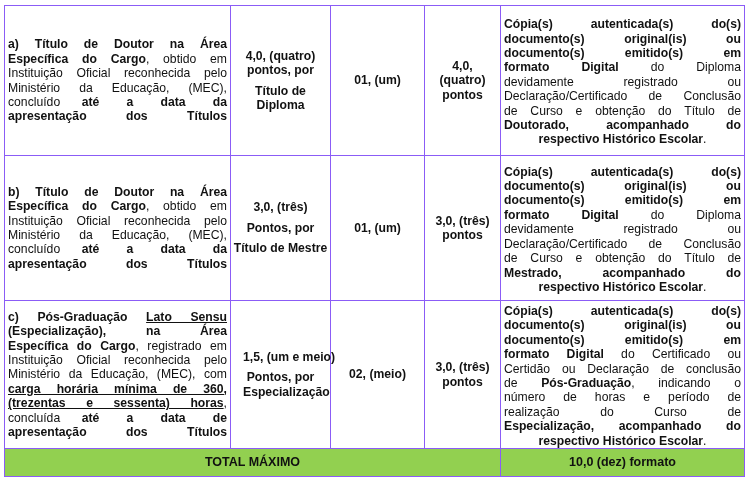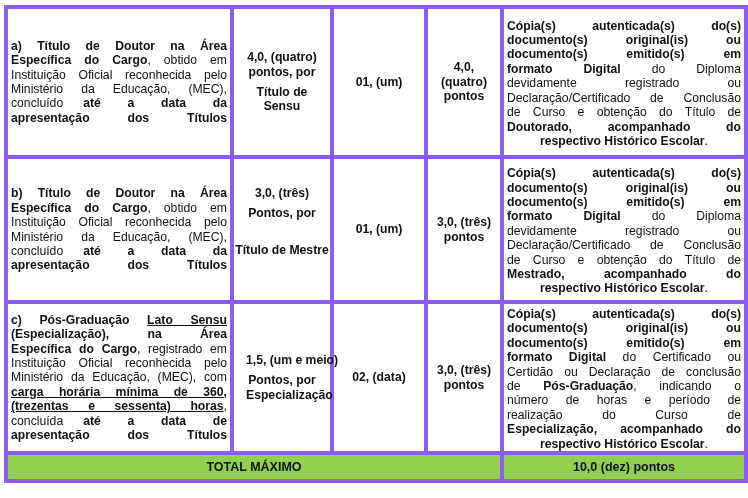--- a/index.html
+++ b/index.html
@@ -6,21 +6,21 @@
   body { width:748px; height:498px; overflow:hidden; position:relative; font-family:"Liberation Sans", sans-serif; color:#111; }
   table.grid {
     position:absolute; left:4px; top:5px;
     border-collapse:collapse;
     width:740px;
     table-layout:fixed;
     font-size:12.2px;
     line-height:14.4px;
   }
   table.grid td {
-    border:4px solid #8b5cf6;
+    border:1px solid #8b5cf6;
     vertical-align:middle;
     padding:0 3px;
   }
   td.req { text-align:justify; text-align-last:justify; padding:0 3px 0 3px; }
   td.c { text-align:center; font-weight:bold; }
   td.doc { text-align:justify; padding:0 4px; vertical-align:top; }
   .j { display:block; text-align:justify; text-align-last:justify; }
   .l { display:block; text-align:center; }
   b { font-weight:bold; }
   u { text-decoration:underline; }
@@ -52,21 +52,21 @@
       <span class="j">Instituição Oficial reconhecida pelo</span>
       <span class="j">Ministério da Educação, (MEC),</span>
       <span class="j"><span>concluído</span> &nbsp; <b style="word-spacing:20px">até a data da</b></span>
       <span class="l"><b>apresentação dos Títulos</b></span>
     </td>
     <td class="c">
       <div>4,0, (quatro)</div>
       <div>pontos, por</div>
       <span class="gap"></span>
       <div>Título de</div>
-      <div>Sensu</div>
+      <div>Diploma</div>
     </td>
     <td class="c">01, (um)</td>
     <td class="c">
       <div>4,0,</div>
       <div>(quatro)</div>
       <div>pontos</div>
     </td>
     <td class="doc">
       <div class="doc-inner">
         <span class="j"><b>Cópia(s) autenticada(s) do(s)</b></span>
@@ -89,21 +89,21 @@
       <span class="j">Instituição Oficial reconhecida pelo</span>
       <span class="j">Ministério da Educação, (MEC),</span>
       <span class="j"><span>concluído</span> &nbsp; <b style="word-spacing:20px">até a data da</b></span>
       <span class="l"><b>apresentação dos Títulos</b></span>
     </td>
     <td class="c">
       <div>3,0, (três)</div>
       <span class="gap"></span>
       <div>Pontos, por</div>
       <span class="gap"></span>
-      <div style="white-space:nowrap;margin:16px -3px">Título de Mestre</div>
+      <div style="white-space:nowrap;margin:0 -3px">Título de Mestre</div>
     </td>
     <td class="c">01, (um)</td>
     <td class="c">
       <div>3,0, (três)</div>
       <div>pontos</div>
     </td>
     <td class="doc">
       <div class="doc-inner">
         <span class="j"><b>Cópia(s) autenticada(s) do(s)</b></span>
         <span class="j"><b>documento(s) original(is) ou</b></span>
@@ -129,21 +129,21 @@
       <span class="j"><b><u>(trezentas e sessenta) horas</u></b><span>,</span></span>
       <span class="j"><span>concluída</span> &nbsp; <b style="word-spacing:20px">até a data de</b></span>
       <span class="l"><b>apresentação dos Títulos</b></span>
     </td>
     <td class="c" style="padding:12px">
       <div style="white-space:nowrap">1,5, (um e meio)</div>
       <span class="gap"></span>
       <div>Pontos, por</div>
       <div>Especialização</div>
     </td>
-    <td class="c">02, (data)</td>
+    <td class="c">02, (meio)</td>
     <td class="c">
       <div>3,0, (três)</div>
       <div>pontos</div>
     </td>
     <td class="doc">
       <div class="doc-inner">
         <span class="j"><b>Cópia(s) autenticada(s) do(s)</b></span>
         <span class="j"><b>documento(s) original(is) ou</b></span>
         <span class="j"><b>documento(s) emitido(s) em</b></span>
         <span class="j"><b>formato Digital</b><span> do Certificado ou</span></span>
@@ -152,16 +152,16 @@
         <span class="j">número de horas e período de</span>
         <span class="j">realização do Curso de</span>
         <span class="j"><b>Especialização, acompanhado do</b></span>
         <span class="l"><b>respectivo Histórico Escolar</b><span>.</span></span>
       </div>
     </td>
   </tr>
 
   <tr class="total">
     <td colspan="4">TOTAL MÁXIMO</td>
-    <td>10,0 (dez) pontos</td>
+    <td>10,0 (dez) formato</td>
   </tr>
 </tbody>
   </table>
 
 </body></html>

